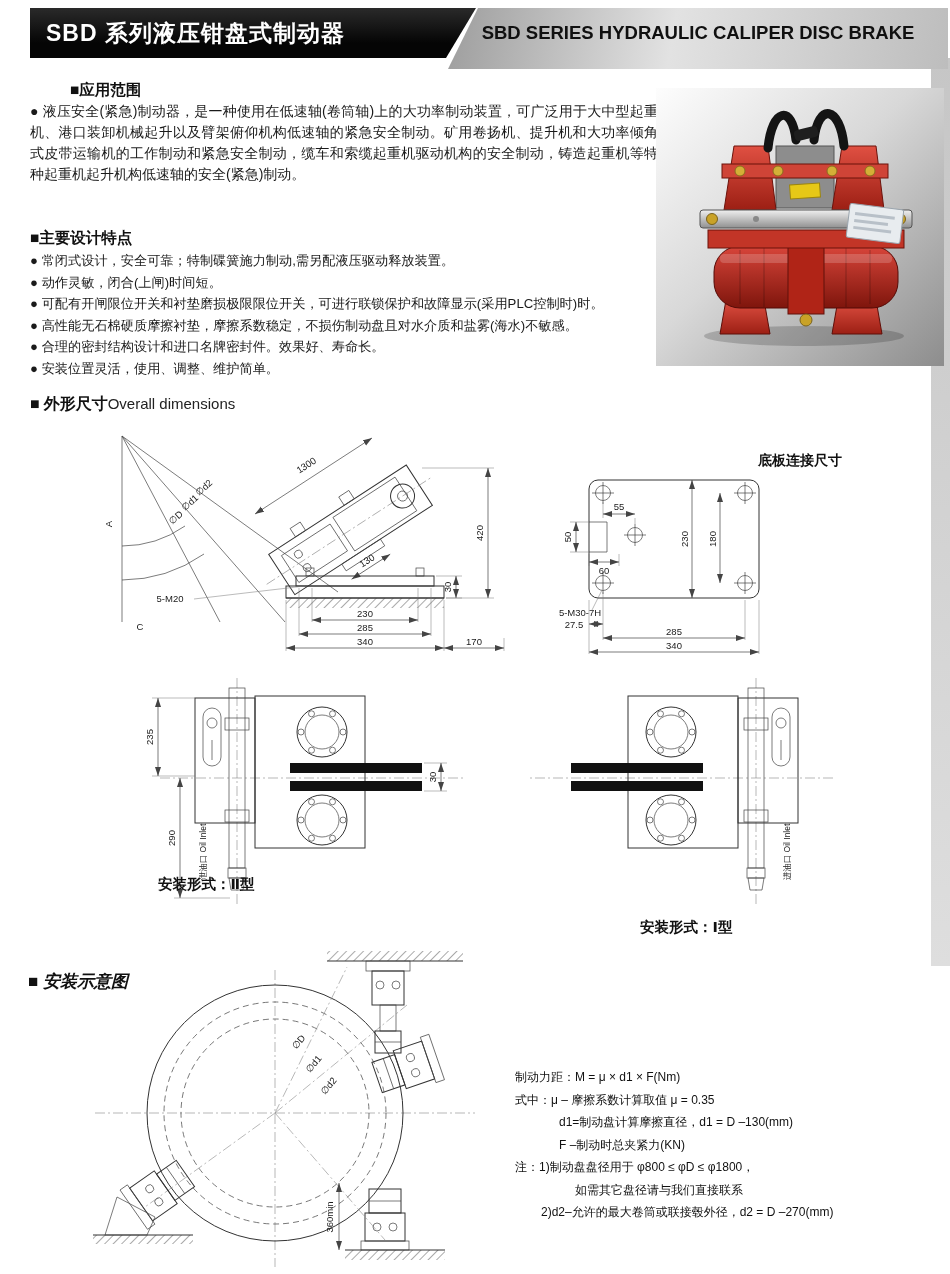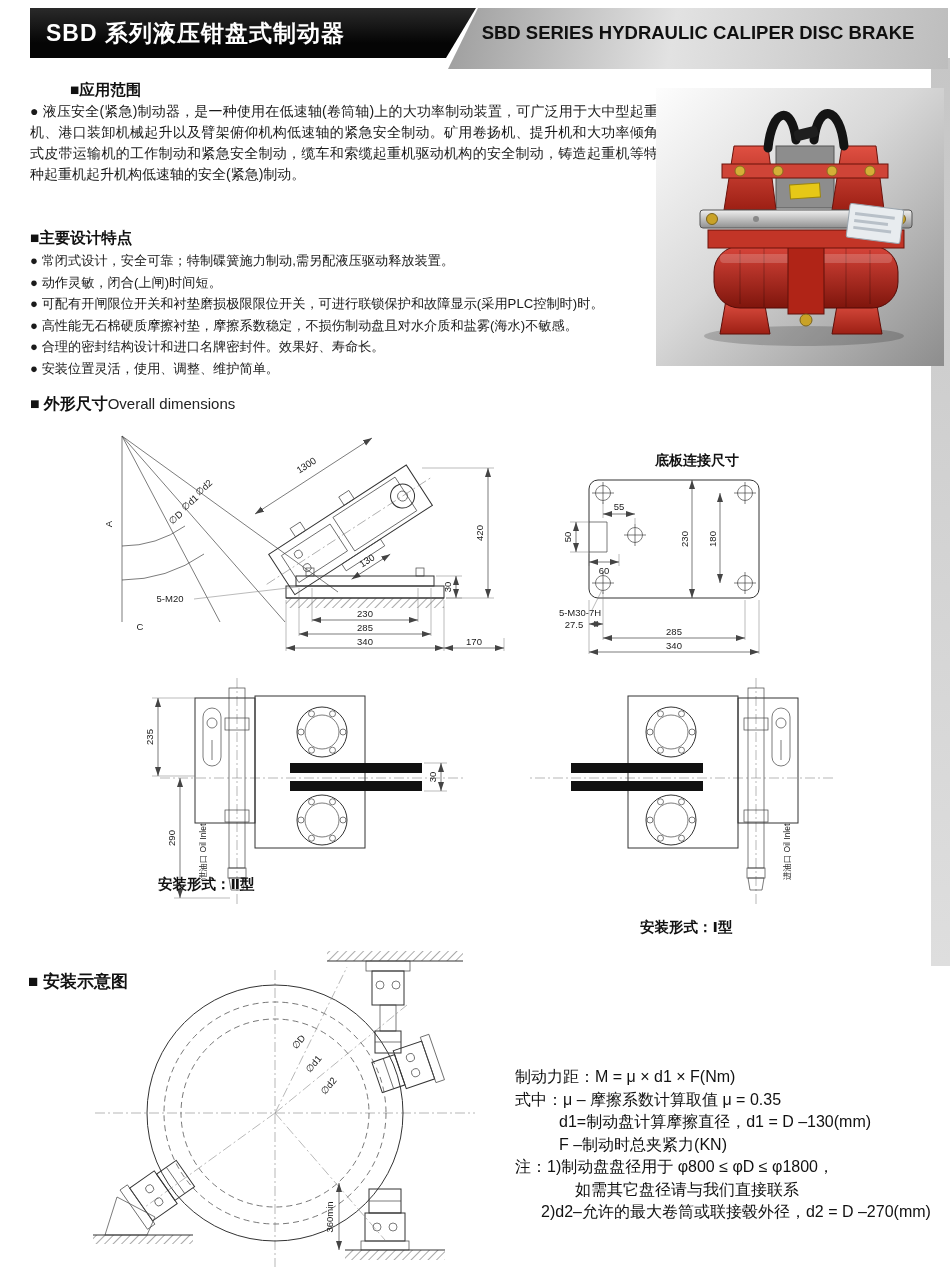--- a/index.html
+++ b/index.html
@@ -22,25 +22,25 @@
 
   .sec-h{font-weight:bold;font-size:15.5px;color:#111;}
   .body-txt{font-size:14px;line-height:21px;text-align:justify;color:#1a1a1a;}
   .feat li{list-style:none;font-size:13.2px;line-height:21.5px;white-space:nowrap;color:#1a1a1a;}
   .feat{margin:0;padding:0;}
 
   .dims-h .sq{font-size:16px;font-weight:bold;}
   .dims-h .cn{font-size:16px;font-weight:bold;margin-left:4px;}
   .dims-h .en{font-size:15px;font-weight:normal;color:#222;}
 
-  .draw-title{font-weight:bold;font-size:14px;text-align:center;}
+  .draw-title{font-weight:bold;font-size:14px;text-align:right;}
   .caption{font-weight:bold;font-size:14.5px;}
 
-  .inst-h{font-weight:bold;font-size:17px;}
-  .formula div{font-size:16px;line-height:22.5px;color:#111;}
+  .inst-h{font-weight:bold;font-size:17px;font-style:italic;}
+  .formula div{font-size:12px;line-height:22.5px;color:#111;}
   .formula .f2,.formula .f3{padding-left:44px;}
   .formula .f5{padding-left:60px;}
   .formula .f6{padding-left:26px;}
 
   
   svg text{font-family:"Liberation Sans","DejaVu Sans",sans-serif;font-size:9.5px;fill:#1a1a1a;text-anchor:middle;}
   svg text.small{font-size:8.5px;}
   .ol{fill:none;stroke:#333;stroke-width:1;}
   .thin{fill:none;stroke:#444;stroke-width:0.7;}
   .ext{stroke:#777;stroke-width:0.5;fill:none;}

